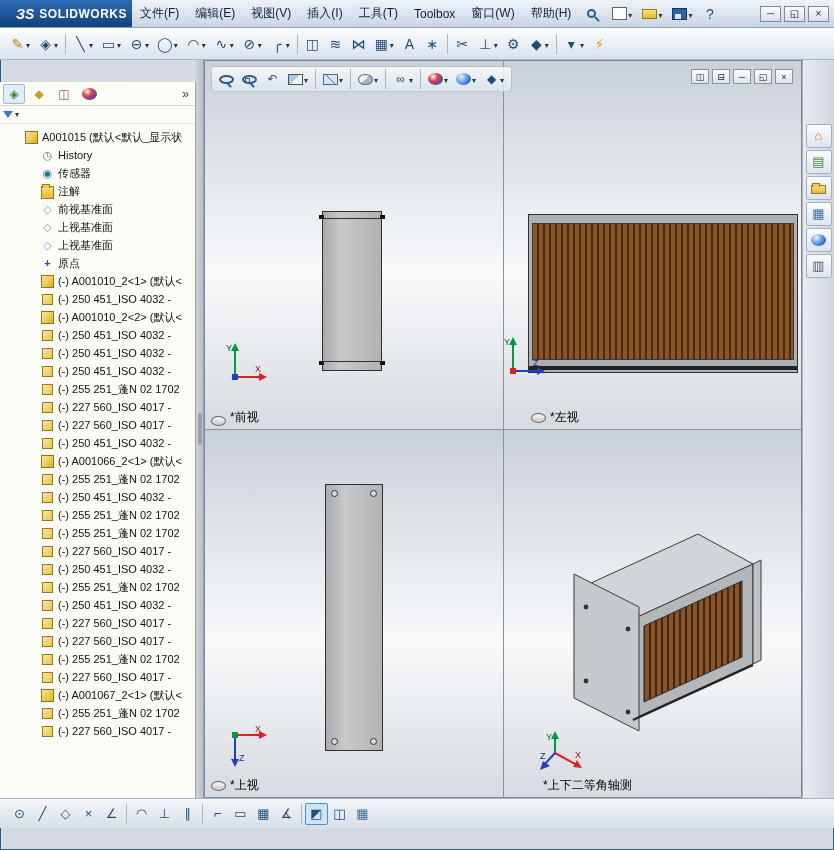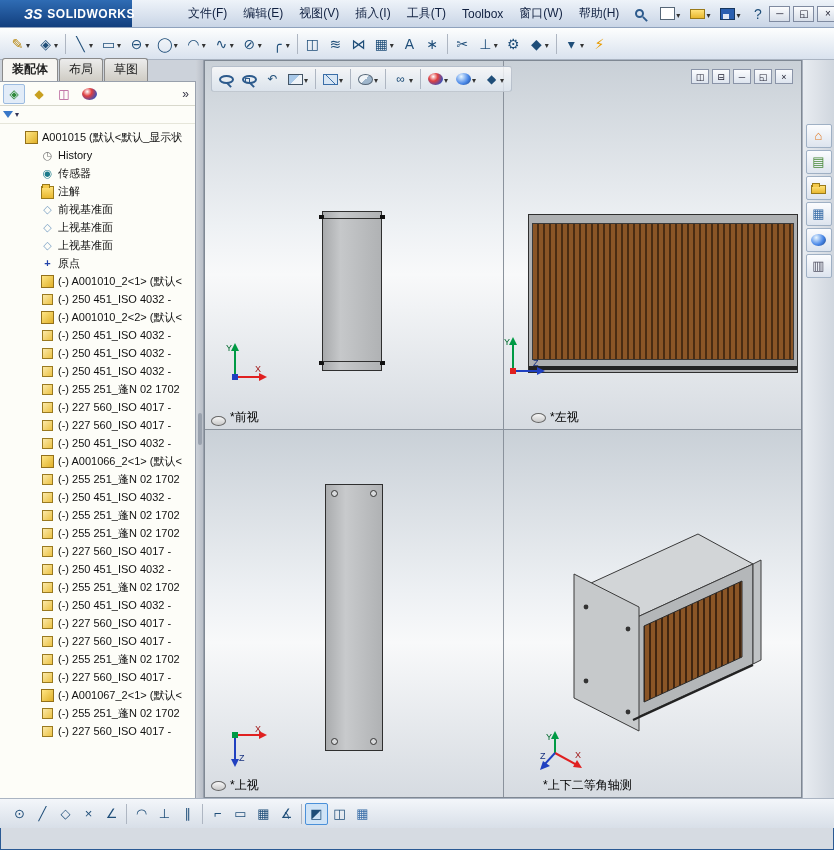--- a/index.html
+++ b/index.html
@@ -3,25 +3,25 @@
 <meta charset="utf-8">
 <style>
   * { margin:0; padding:0; box-sizing:border-box; }
   body { font-family:"Liberation Sans","DejaVu Sans",sans-serif; background:#888; }
   #app { position:relative; width:834px; height:850px; background:#d6dbe2; overflow:hidden;
          font-size:12px; color:#111; box-shadow:inset 0 0 0 1px #2b5a94; }
 
   
   .titlebar { position:absolute; top:0; left:0; right:0; height:28px; display:flex; align-items:stretch;
               background:linear-gradient(#eef3f9,#c9d5e6); border-bottom:1px solid #8fa2bd; }
-  .logo { width:132px; display:flex; align-items:center; gap:5px; padding-left:24px; flex:0 0 auto;
+  .logo { width:132px; display:flex; align-items:center; gap:5px; padding-left:16px; flex:0 0 auto;
           background:linear-gradient(#2f6cb4,#123f7e); color:#fff; }
   .logo-mark { font-weight:bold; font-style:italic; font-size:14px; }
   .logo-text { font-weight:bold; letter-spacing:.5px; font-size:12px; }
-  .menubar { display:flex; align-items:center; flex:0 0 auto;padding-left:48px; }
+  .menubar { display:flex; align-items:center; flex:0 0 auto; }
   .menu-item { padding:0 8px; height:100%; display:flex; align-items:center; cursor:default; color:#102040; }
   .tb-search { display:flex; align-items:center; padding:0 8px; }
   .quick { display:flex; align-items:center; gap:2px; padding-left:4px; }
   .quick .tb-btn { height:22px; }
   .tb-spacer { flex:1; }
   .winbtns { display:flex; align-items:center; gap:3px; padding-right:5px; }
   .win-btn { width:21px; height:16px; border:1px solid #7f8aa0; background:linear-gradient(#fbfcfe,#d7dee9);
              display:flex; align-items:center; justify-content:center; font-size:10px; color:#223; }
 
   
@@ -319,26 +319,20 @@
       <span class="tb-glyph">▾</span>
       <span class="tb-caret"></span>
     </div>
       <div class="tb-btn">
       <span class="tb-glyph" style="color: rgb(232, 155, 0);">⚡</span>
 
     </div>
     </div>
 
   <div class="left-col">
-    <div class="tabs">
-
-    <div class="tab active"><span>装配体</span></div>
-        <div class="tab"><span>布局</span></div>
-        <div class="tab"><span>草图</span></div>
-      </div>
     <div class="panel">
       <div class="panel-toolbar">
         <span style="display:flex;gap:3px;">
 
         <span class="ptab active">
             <span class="tb-glyph" style="font-size: 12px; color: rgb(47, 138, 58);">◈</span>
           </span>
             <span class="ptab">
             <span class="tb-glyph" style="font-size: 12px; color: rgb(200, 160, 32);">◆</span>
           </span>

